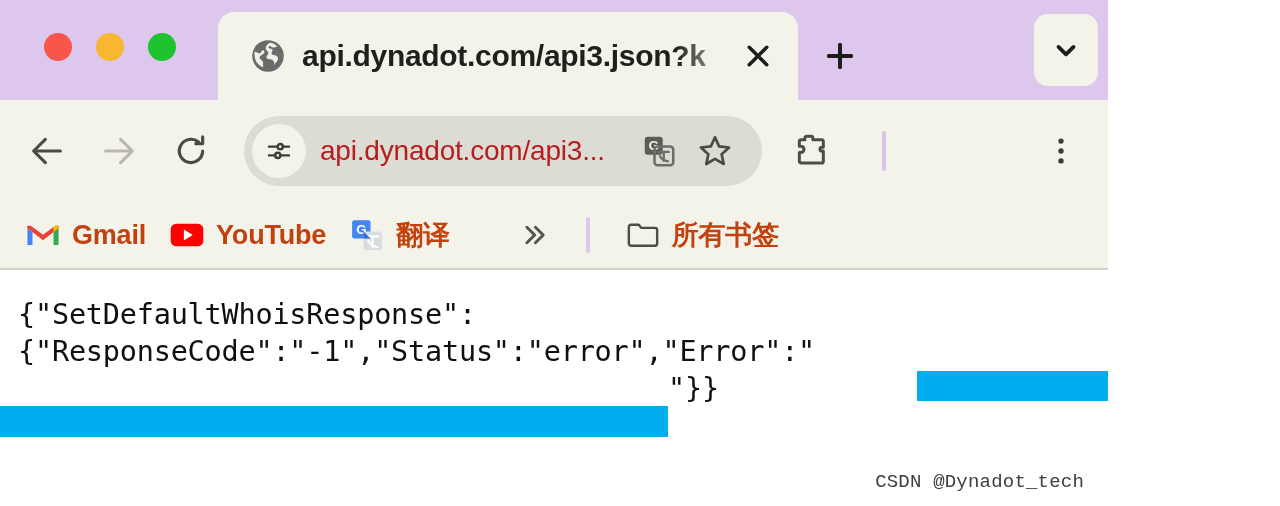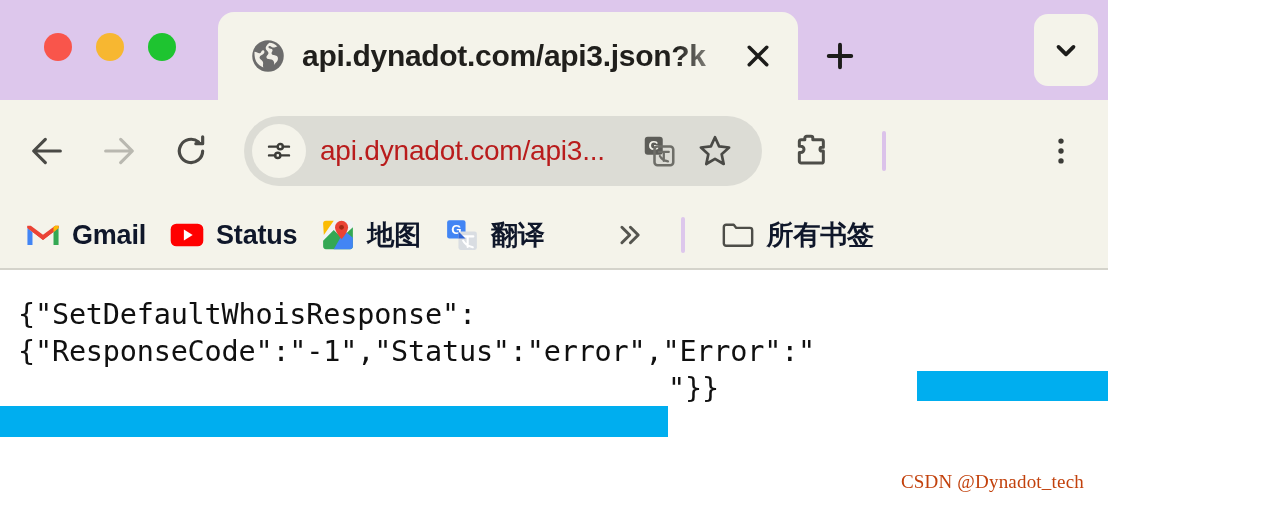--- a/index.html
+++ b/index.html
@@ -208,21 +208,21 @@
     width: 34px;
     height: 34px;
     flex: 0 0 34px;
     margin-right: 12px;
     display: flex;
     align-items: center;
     justify-content: center;
   }
   .bm-label {
     font-size: 27px;
-    color: #0f172a;
+    color: #c2410c;
     font-weight: 600;
     white-space: nowrap;
     letter-spacing: -0.2px;
   }
   .bm-overflow {
     display: flex;
     align-items: center;
     justify-content: center;
     width: 56px;
     height: 52px;
@@ -272,22 +272,22 @@
     left: 0px;
     top: 406px;
     width: 668px;
     height: 31px;
   }
   .watermark {
     position: absolute;
     right: 24px;
     bottom: 11px;
     font-size: 19px;
-    color: #c2410c;
-    font-family: Liberation Serif, serif;
+    color: #404040;
+    font-family: Liberation Mono, monospace;
     letter-spacing: 0.2px;
   }
 </style>
 </head>
 <body>
 
 <div class="browser">
 
   <div class="tabstrip">
 
@@ -405,36 +405,23 @@
       <span class="bm-label">Gmail</span>
     </div>
 
     <div class="bm-item">
       <span class="bm-icon">
         <svg width="34" height="26" viewBox="0 0 24 17">
           <rect x="0.5" y="0.5" width="23" height="16" rx="4" fill="#ff0000"></rect>
           <path d="M9.8 4.6 L16 8.5 L9.8 12.4 Z" fill="#ffffff"></path>
         </svg>
       </span>
-      <span class="bm-label">Status</span>
-    </div>
-
-    <div class="bm-item">
-      <span class="bm-icon">
-        <svg width="34" height="34" viewBox="0 0 24 24">
-          <rect x="1.5" y="2" width="21" height="20" rx="2" fill="#f1f3f4"></rect>
-          <path d="M1.5 16 L9 8.5 L14.5 14 L22.5 6.5 V20 a2 2 0 0 1 -2 2 H3.5 a2 2 0 0 1 -2 -2 Z" fill="#34a853"></path>
-          <path d="M1.5 4 a2 2 0 0 1 2 -2 H9 L2 12 Z" fill="#fbbc04"></path>
-          <path d="M9 22 L16.5 9 L22.5 14 V20 a2 2 0 0 1 -2 2 Z" fill="#4285f4"></path>
-          <path d="M14.5 2 a4.6 4.6 0 0 1 4.6 4.6 c0 3.4 -4.6 8.4 -4.6 8.4 s-4.6 -5 -4.6 -8.4 A4.6 4.6 0 0 1 14.5 2 Z" fill="#ea4335"></path>
-          <circle cx="14.5" cy="6.6" r="1.7" fill="#a52714"></circle>
-        </svg>
-      </span>
-      <span class="bm-label">地图</span>
-    </div>
+      <span class="bm-label">YouTube</span>
+    </div>
+
 
     <div class="bm-item">
       <span class="bm-icon">
         <svg width="34" height="34" viewBox="0 0 24 24">
           <rect x="1.5" y="1.5" width="13" height="13" rx="1.6" fill="#4285f4"></rect>
           <text x="8" y="11.4" font-size="9.4" font-family="Liberation Sans, sans-serif" fill="#ffffff" text-anchor="middle" font-weight="bold">G</text>
           <rect x="9.5" y="9.5" width="13" height="13" rx="1.6" fill="#d9dde2"></rect>
           <path d="M12 13 H20 M16 13 V20.5 M12.8 16 C14 18.6 17 20 19.6 20.6" stroke="#ffffff" stroke-width="1.5" fill="none" stroke-linecap="round"></path>
           <path d="M9.5 14.5 L14.5 14.5 L9.5 9.5 Z" fill="#3367d6"></path>
         </svg>

